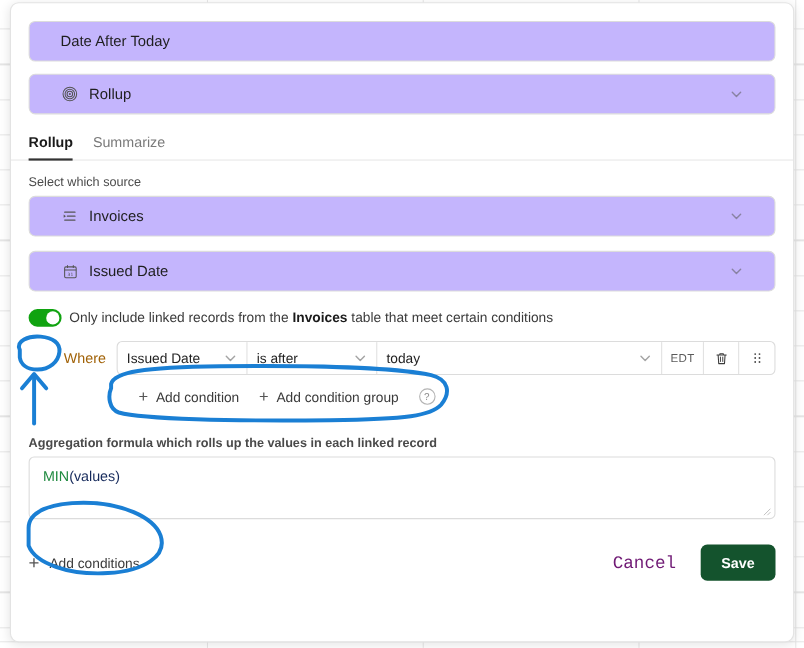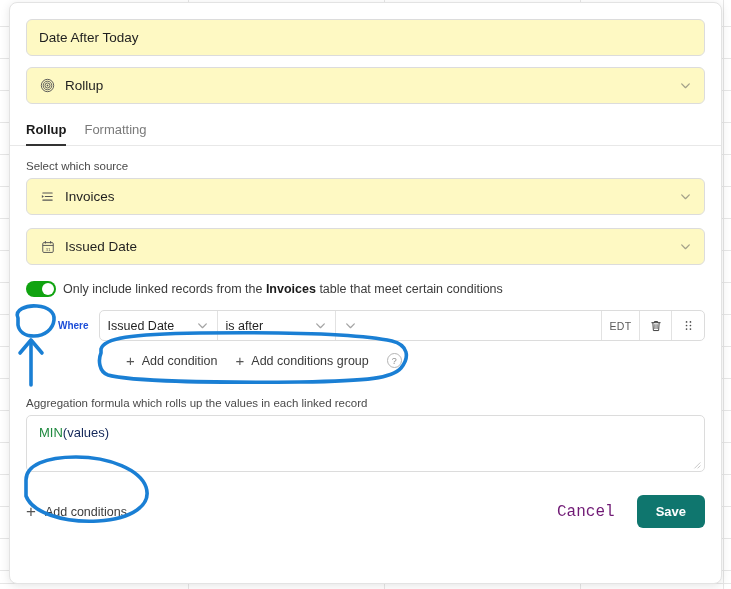--- a/index.html
+++ b/index.html
@@ -44,24 +44,24 @@
   .pad {
     padding: 0 16px;
   }
 
   
   .field-box {
     box-sizing: border-box;
     height: 37px;
     border: 1px solid #dcdcdc;
     border-radius: 6px;
-    background: #fef9c3;
-    display: flex;
-    align-items: center;
-    padding: 0 12px;
+    background: #c4b5fd;
+    display: flex;
+    align-items: center;
+    padding: 0 28px;
     font-size: 13.5px;
     color: #1f1f1f;
     position: relative;
     justify-content: flex-end;
   }
   .field-box.select { cursor: pointer; }
 
   .field-text { flex: 1 1 auto; }
 
   .chev {
@@ -156,24 +156,23 @@
   #toggle-label b { font-weight: 700; color: #1a1a1a; }
 
   
   #condition-row {
     display: flex;
     align-items: center;
     margin-top: 13px;
     padding-left: 32px;
   }
   #where-label {
-    font-size: 10px;
-    color: #1d4ed8;
+    font-size: 13px;
+    color: #a16207;
     margin-right: 10px;
-    font-weight: bold;
   }
   #cond-group {
     display: flex;
     align-items: stretch;
     border: 1px solid #dcdcdc;
     border-radius: 5px;
     height: 29px;
     overflow: hidden;
     flex: 1 1 auto;
     background: #fff;
@@ -239,20 +238,21 @@
     justify-content: center;
     cursor: pointer;
   }
 
   
   #formula-label {
     font-size: 11.5px;
     color: #4a4a4a;
     margin-top: 29px;
     margin-bottom: 6px;
+    font-weight: bold;
   }
   #formula-box {
     box-sizing: border-box;
     height: 57px;
     border: 1px solid #dcdcdc;
     border-radius: 5px;
     background: #fff;
     padding: 9px 12px;
     font-family: Liberation Sans, sans-serif;
     font-size: 13px;
@@ -290,21 +290,21 @@
     background: transparent;
     border: none;
     padding: 7px 14px;
     cursor: pointer;
     font-family: Liberation Mono, monospace;
   }
   #save-button {
     font-size: 13px;
     font-weight: 700;
     color: #fff;
-    background: #0f766e;
+    background: #14532d;
     border: none;
     border-radius: 6px;
     padding: 9px 19px;
     margin-left: 8px;
     cursor: pointer;
     font-family: inherit;
   }
 
   
   #annotations {
@@ -339,21 +339,21 @@
       <span class="field-text">Rollup</span>
       <svg class="chev" viewBox="0 0 12 12">
         <path d="M2.5 4.5 L6 8 L9.5 4.5" fill="none" stroke="#5a5a5a" stroke-width="1.2" stroke-linecap="round" stroke-linejoin="round"></path>
       </svg>
     </div>
   </div>
 
 
   <div id="tabs">
     <div class="tab active">Rollup</div>
-    <div class="tab">Formatting</div>
+    <div class="tab">Summarize</div>
   </div>
 
   <div class="pad" style="padding-top:14px;">
     <div class="section-label">Select which source</div>
     <div class="field-box select">
       <span class="icon-lead">
         <svg viewBox="0 0 16 16" width="15" height="15">
           <path d="M3 4.2 H13 M5.6 8 H13 M3 11.8 H13" fill="none" stroke="#555" stroke-width="1.2" stroke-linecap="round"></path>
           <path d="M2 6.4 L4.2 8 L2 9.6 Z" fill="#555"></path>
         </svg>
@@ -399,20 +399,21 @@
             <path d="M2.5 4.5 L6 8 L9.5 4.5" fill="none" stroke="#5a5a5a" stroke-width="1.2" stroke-linecap="round" stroke-linejoin="round"></path>
           </svg>
         </div>
         <div class="cond-cell cond-op">
           <span class="ctext">is after</span>
           <svg class="chev" viewBox="0 0 12 12">
             <path d="M2.5 4.5 L6 8 L9.5 4.5" fill="none" stroke="#5a5a5a" stroke-width="1.2" stroke-linecap="round" stroke-linejoin="round"></path>
           </svg>
         </div>
         <div class="cond-cell cond-val">
+          <span class="ctext">today</span>
           <svg class="chev" viewBox="0 0 12 12">
             <path d="M2.5 4.5 L6 8 L9.5 4.5" fill="none" stroke="#5a5a5a" stroke-width="1.2" stroke-linecap="round" stroke-linejoin="round"></path>
           </svg>
         </div>
         <div class="cond-cell cond-tz">EDT</div>
         <div class="cond-cell cond-ico">
           <svg viewBox="0 0 16 16" width="14" height="14">
             <path d="M3.2 4.2 H12.8" stroke="#3b3b3b" stroke-width="1.1" stroke-linecap="round"></path>
             <path d="M6.2 4.2 V2.9 H9.8 V4.2" fill="none" stroke="#3b3b3b" stroke-width="1.1" stroke-linejoin="round"></path>
             <path d="M4.4 4.2 L5 13.2 H11 L11.6 4.2" fill="none" stroke="#3b3b3b" stroke-width="1.1" stroke-linejoin="round"></path>
@@ -434,21 +435,21 @@
   </div>
 
   <div class="pad">
     <div id="add-row">
       <div class="add-btn">
         <span class="plus">+</span>
         <span>Add condition</span>
       </div>
       <div class="add-btn">
         <span class="plus">+</span>
-        <span>Add conditions group</span>
+        <span>Add condition group</span>
       </div>
       <span class="q-mark">?</span>
     </div>
   </div>
 
   <div class="pad">
     <div id="formula-label">Aggregation formula which rolls up the values in each linked record</div>
     <div id="formula-box">
       <span class="fn-name">MIN</span><span class="fn-rest">(values)</span>
       <svg id="resize-grip" viewBox="0 0 10 10">

